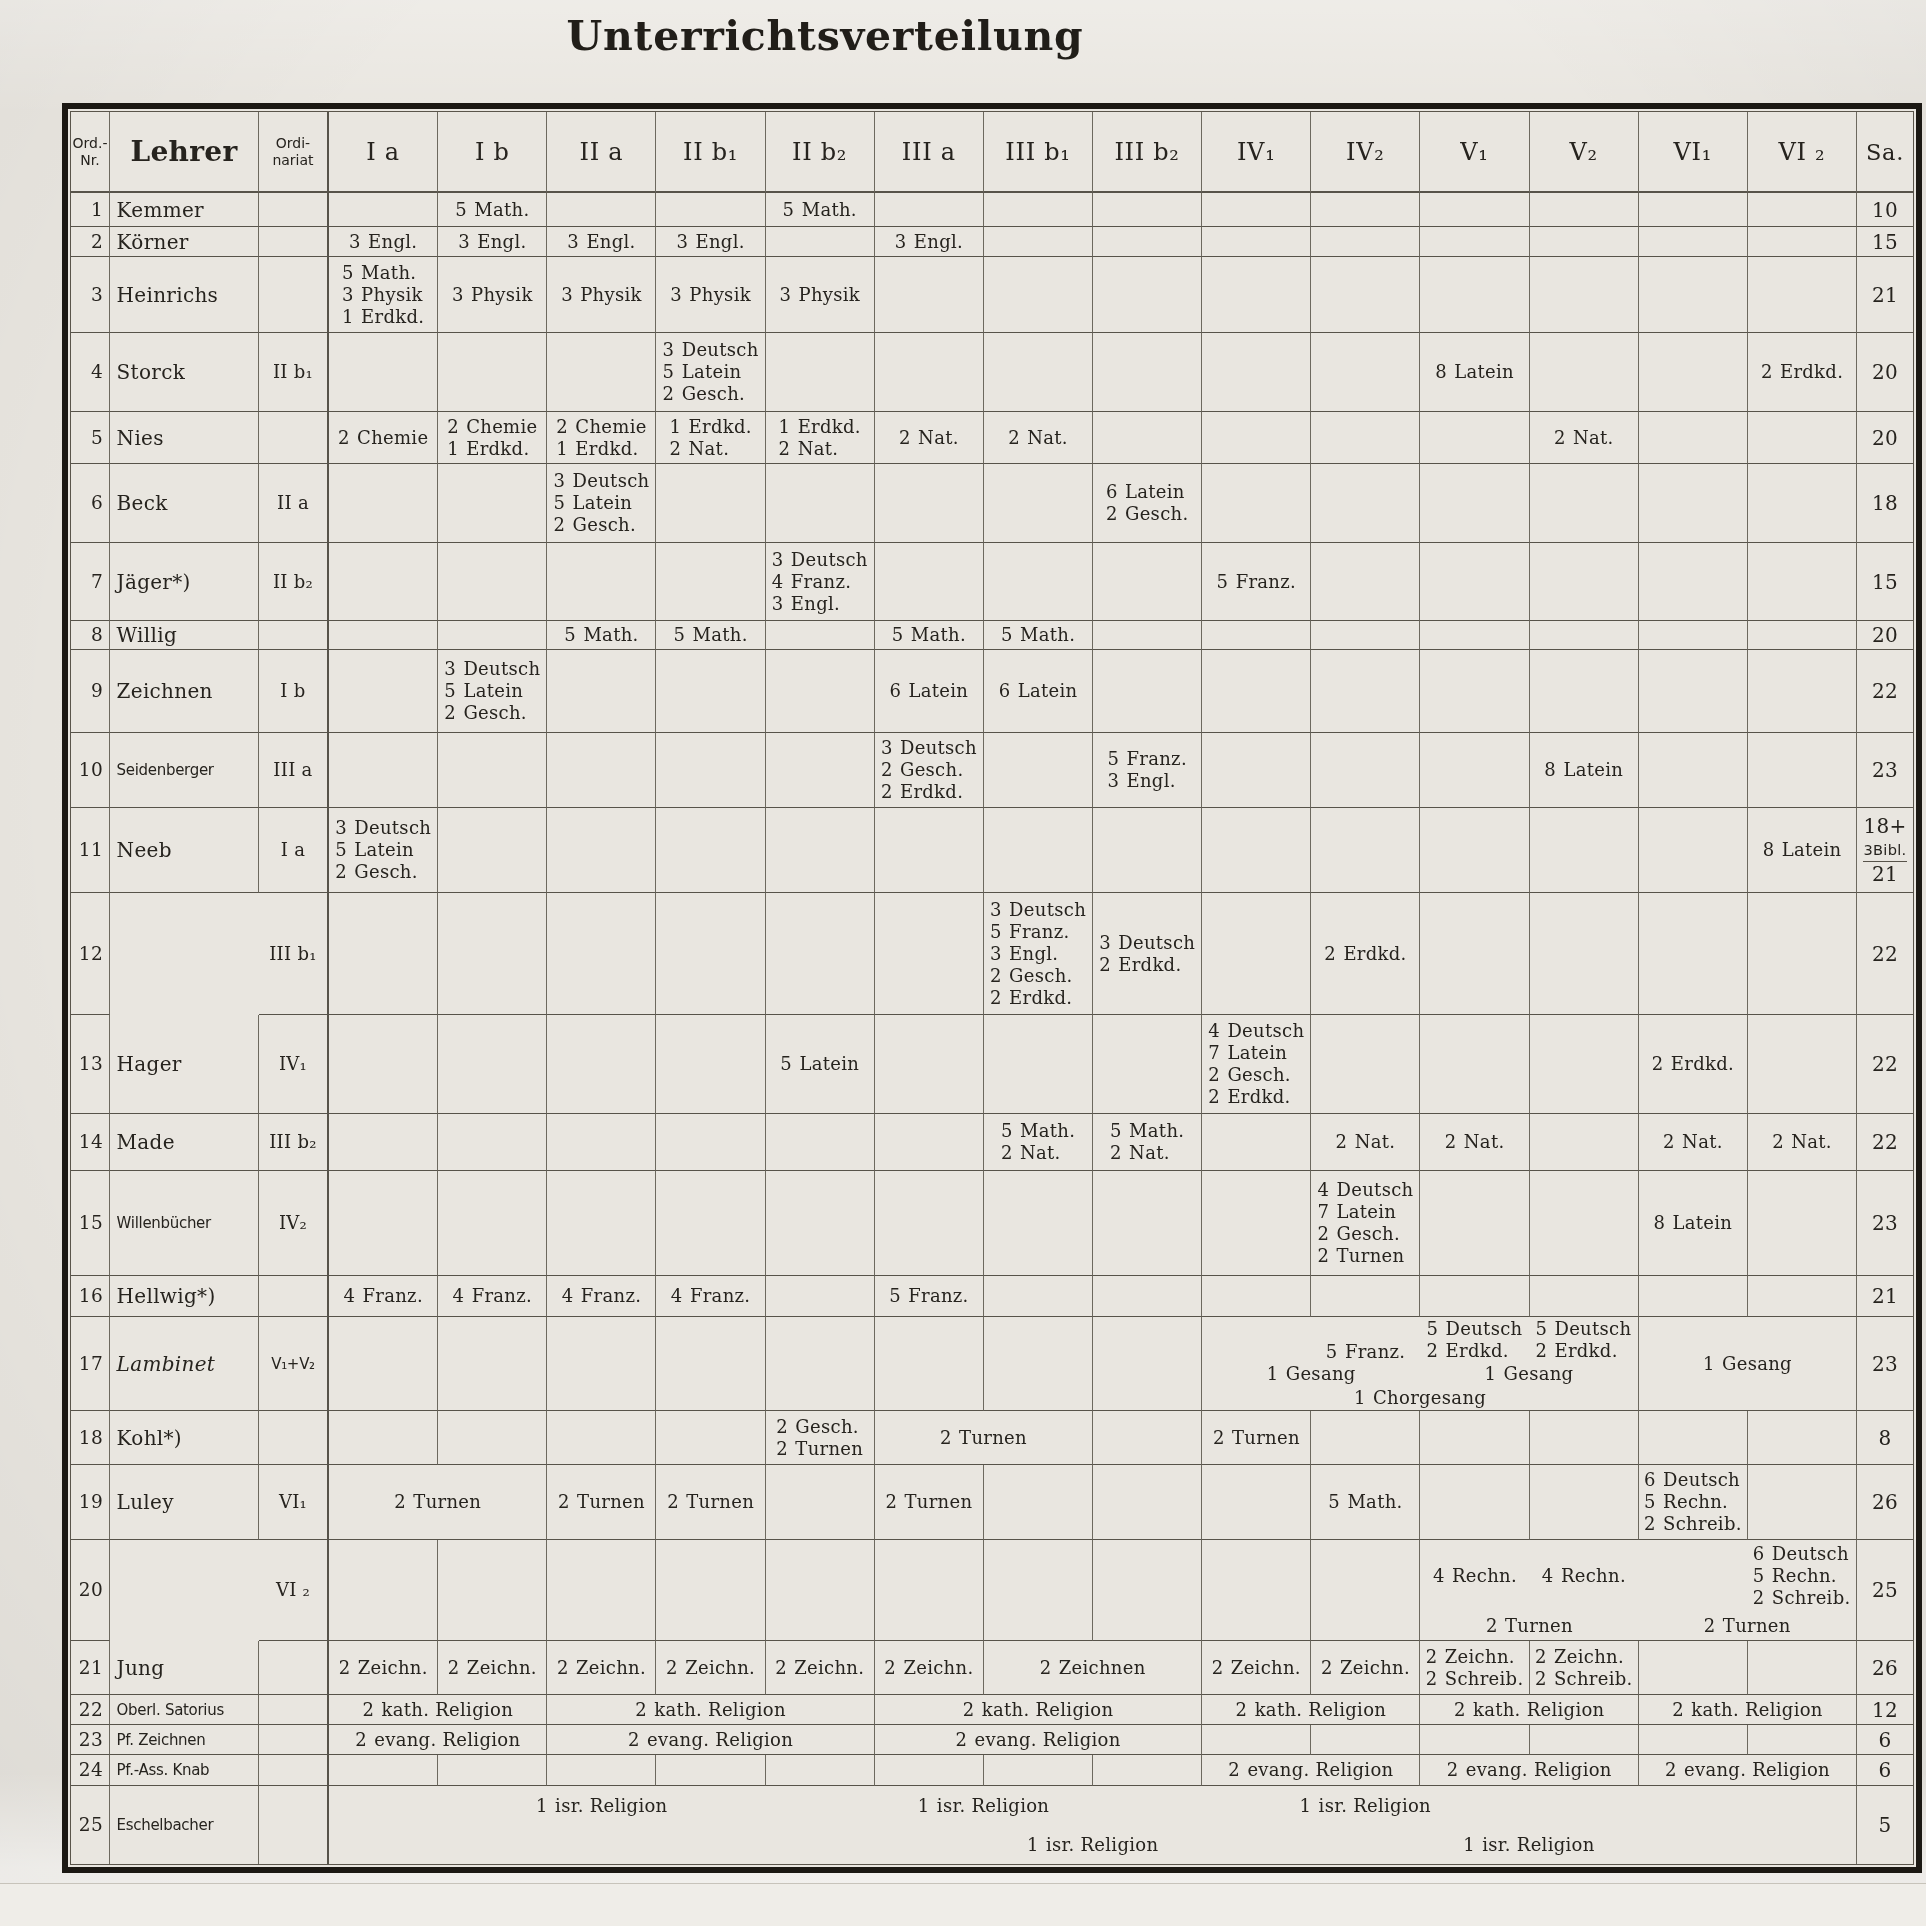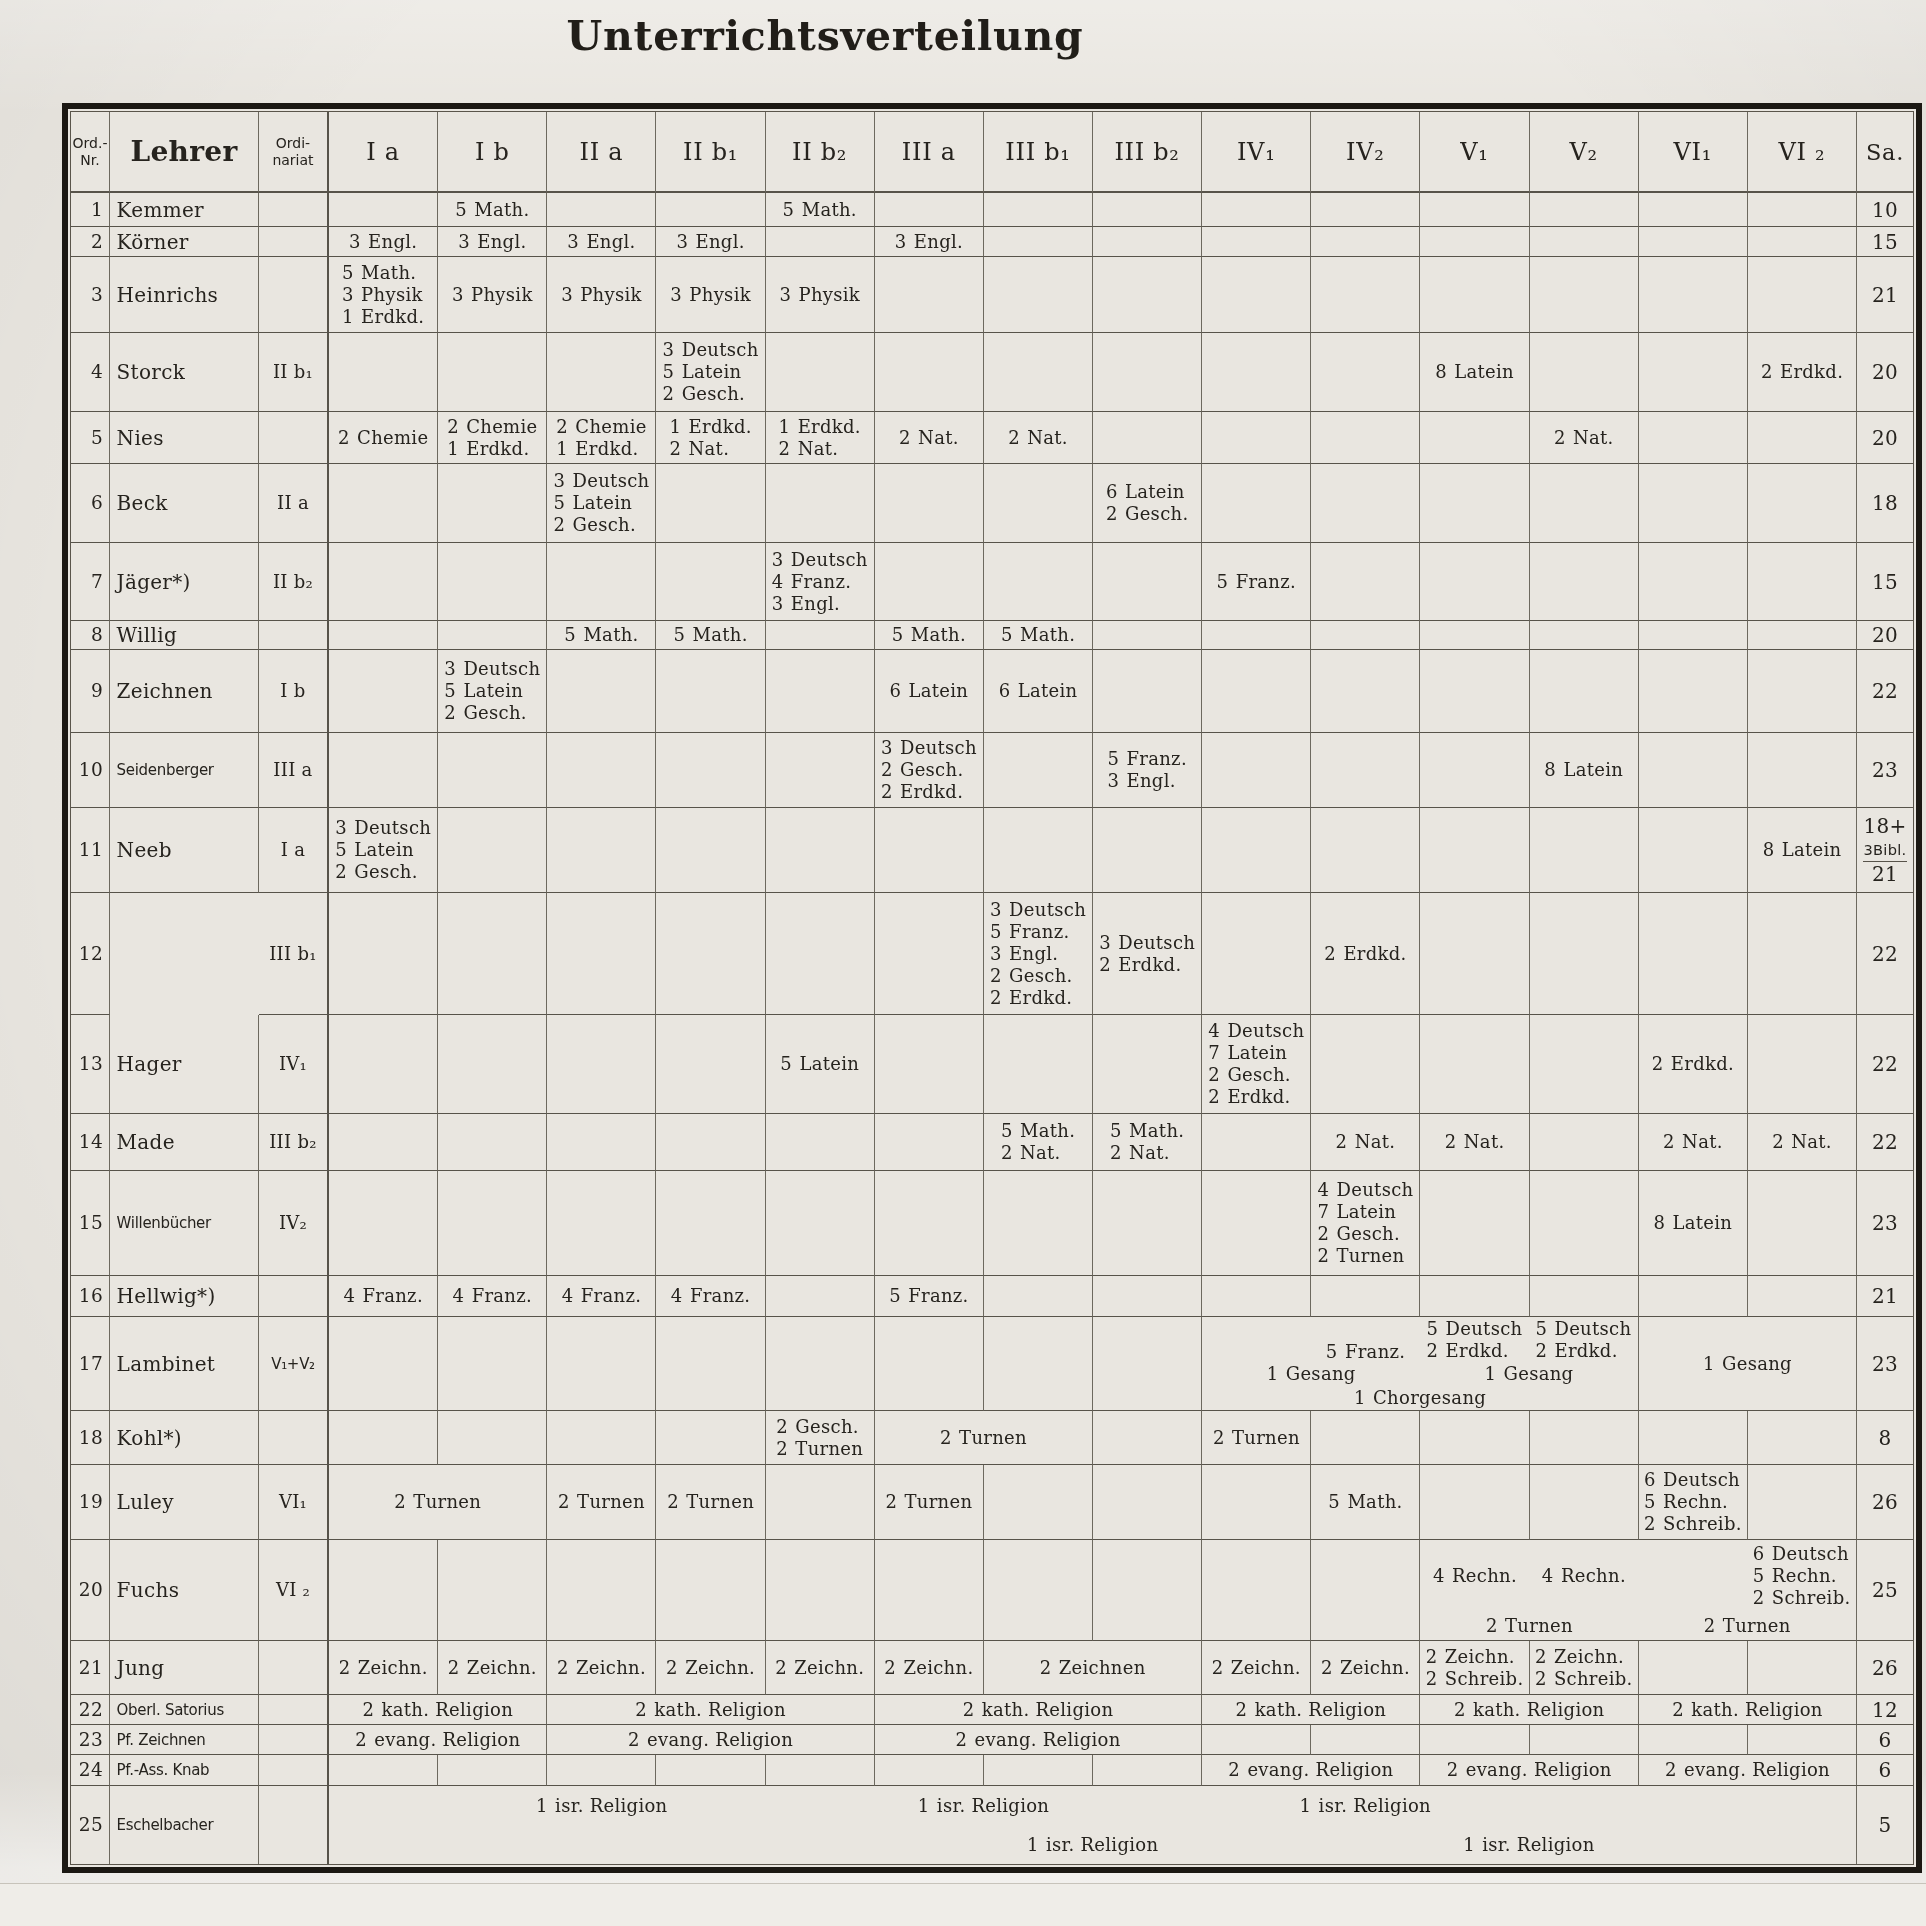--- a/index.html
+++ b/index.html
@@ -911,21 +911,21 @@
         <div class="cell empty" style="grid-area: 17 / 10 / auto / span 1;"></div>
         <div class="cell empty" style="grid-area: 17 / 11 / auto / span 1;"></div>
         <div class="cell empty" style="grid-area: 17 / 12 / auto / span 1;"></div>
         <div class="cell empty" style="grid-area: 17 / 13 / auto / span 1;"></div>
         <div class="cell empty" style="grid-area: 17 / 14 / auto / span 1;"></div>
         <div class="cell empty" style="grid-area: 17 / 15 / auto / span 1;"></div>
         <div class="cell empty" style="grid-area: 17 / 16 / auto / span 1;"></div>
         <div class="cell empty" style="grid-area: 17 / 17 / auto / span 1;"></div>
         <div class="cell sa lastcol" style="grid-area: 17 / 18 / auto / span 1;">21</div>
         <div class="cell nr" style="grid-area: 18 / 1 / auto / span 1;">17</div>
-        <div class="cell name" style="grid-area: 18 / 2 / auto / span 1;">Lambinet</div>
+        <div class="cell name" style="grid-area: 18 / 2 / auto / span 1; font-style: italic;">Lambinet</div>
         <div class="cell ordi dbl sans" style="grid-area: 18 / 3 / auto / span 1;">V₁+V₂</div>
         <div class="cell empty" style="grid-area: 18 / 4 / auto / span 1;"></div>
         <div class="cell empty" style="grid-area: 18 / 5 / auto / span 1;"></div>
         <div class="cell empty" style="grid-area: 18 / 6 / auto / span 1;"></div>
         <div class="cell empty" style="grid-area: 18 / 7 / auto / span 1;"></div>
         <div class="cell empty" style="grid-area: 18 / 8 / auto / span 1;"></div>
         <div class="cell empty" style="grid-area: 18 / 9 / auto / span 1;"></div>
         <div class="cell empty" style="grid-area: 18 / 10 / auto / span 1;"></div>
         <div class="cell empty" style="grid-area: 18 / 11 / auto / span 1;"></div>
         <div class="cell class-cell" style="grid-area: 18 / 12 / auto / span 4;">
@@ -1100,21 +1100,20 @@
             </div>
             <div class="ln">
               <span class="num">2</span>
               <span class="lbl">Schreib.</span>
             </div>
           </div>
         </div>
         <div class="cell empty" style="grid-area: 20 / 17 / auto / span 1;"></div>
         <div class="cell sa lastcol" style="grid-area: 20 / 18 / auto / span 1;">26</div>
         <div class="cell nr" style="grid-area: 21 / 1 / auto / span 1;">20</div>
-        <div class="cell name" style="grid-area: 21 / 2 / auto / span 1;">Fuchs</div>
         <div class="cell ordi dbl" style="grid-area: 21 / 3 / auto / span 1;">VI ₂</div>
         <div class="cell empty" style="grid-area: 21 / 4 / auto / span 1;"></div>
         <div class="cell empty" style="grid-area: 21 / 5 / auto / span 1;"></div>
         <div class="cell empty" style="grid-area: 21 / 6 / auto / span 1;"></div>
         <div class="cell empty" style="grid-area: 21 / 7 / auto / span 1;"></div>
         <div class="cell empty" style="grid-area: 21 / 8 / auto / span 1;"></div>
         <div class="cell empty" style="grid-area: 21 / 9 / auto / span 1;"></div>
         <div class="cell empty" style="grid-area: 21 / 10 / auto / span 1;"></div>
         <div class="cell empty" style="grid-area: 21 / 11 / auto / span 1;"></div>
         <div class="cell empty" style="grid-area: 21 / 12 / auto / span 1;"></div>

